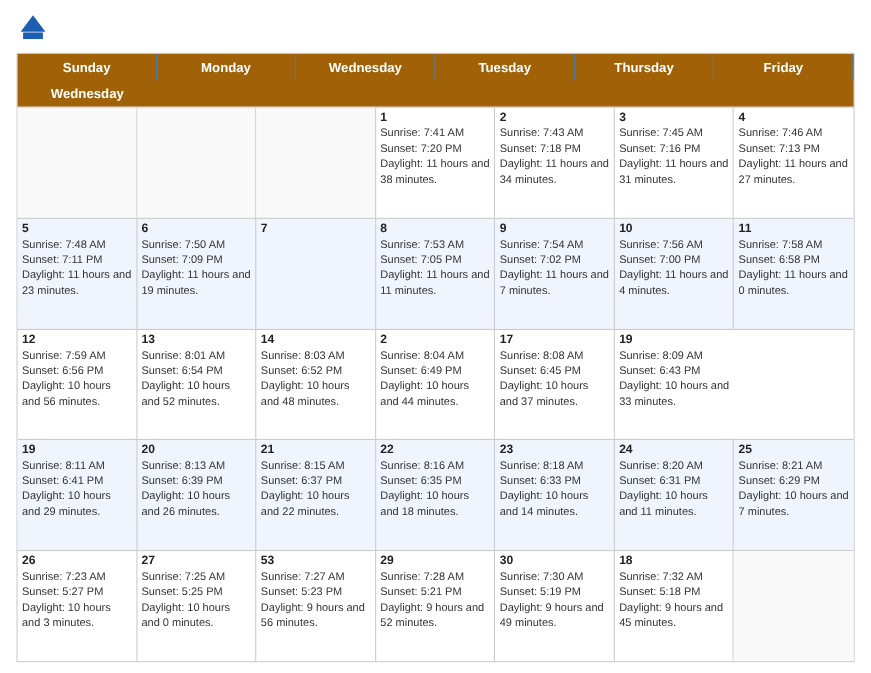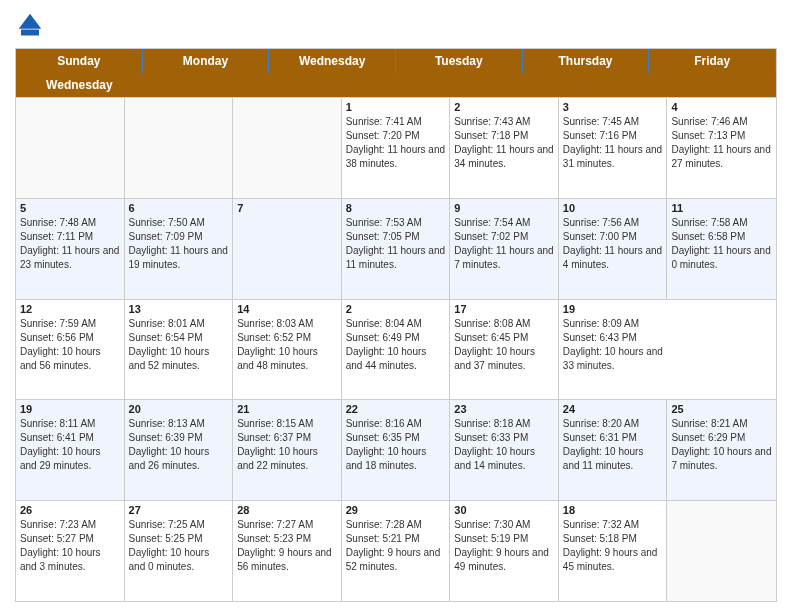--- a/index.html
+++ b/index.html
@@ -334,21 +334,21 @@
 and 3 minutes.</div>
           </div>
           <div class="cal-cell">
             <span class="day-number">27</span>
             <div class="day-info">Sunrise: 7:25 AM
 Sunset: 5:25 PM
 Daylight: 10 hours
 and 0 minutes.</div>
           </div>
           <div class="cal-cell">
-            <span class="day-number">28</span>
+            <span class="day-number">53</span>
             <div class="day-info">Sunrise: 7:27 AM
 Sunset: 5:23 PM
 Daylight: 9 hours
 and 56 minutes.</div>
           </div>
           <div class="cal-cell">
             <span class="day-number">29</span>
             <div class="day-info">Sunrise: 7:28 AM
 Sunset: 5:21 PM
 Daylight: 9 hours

